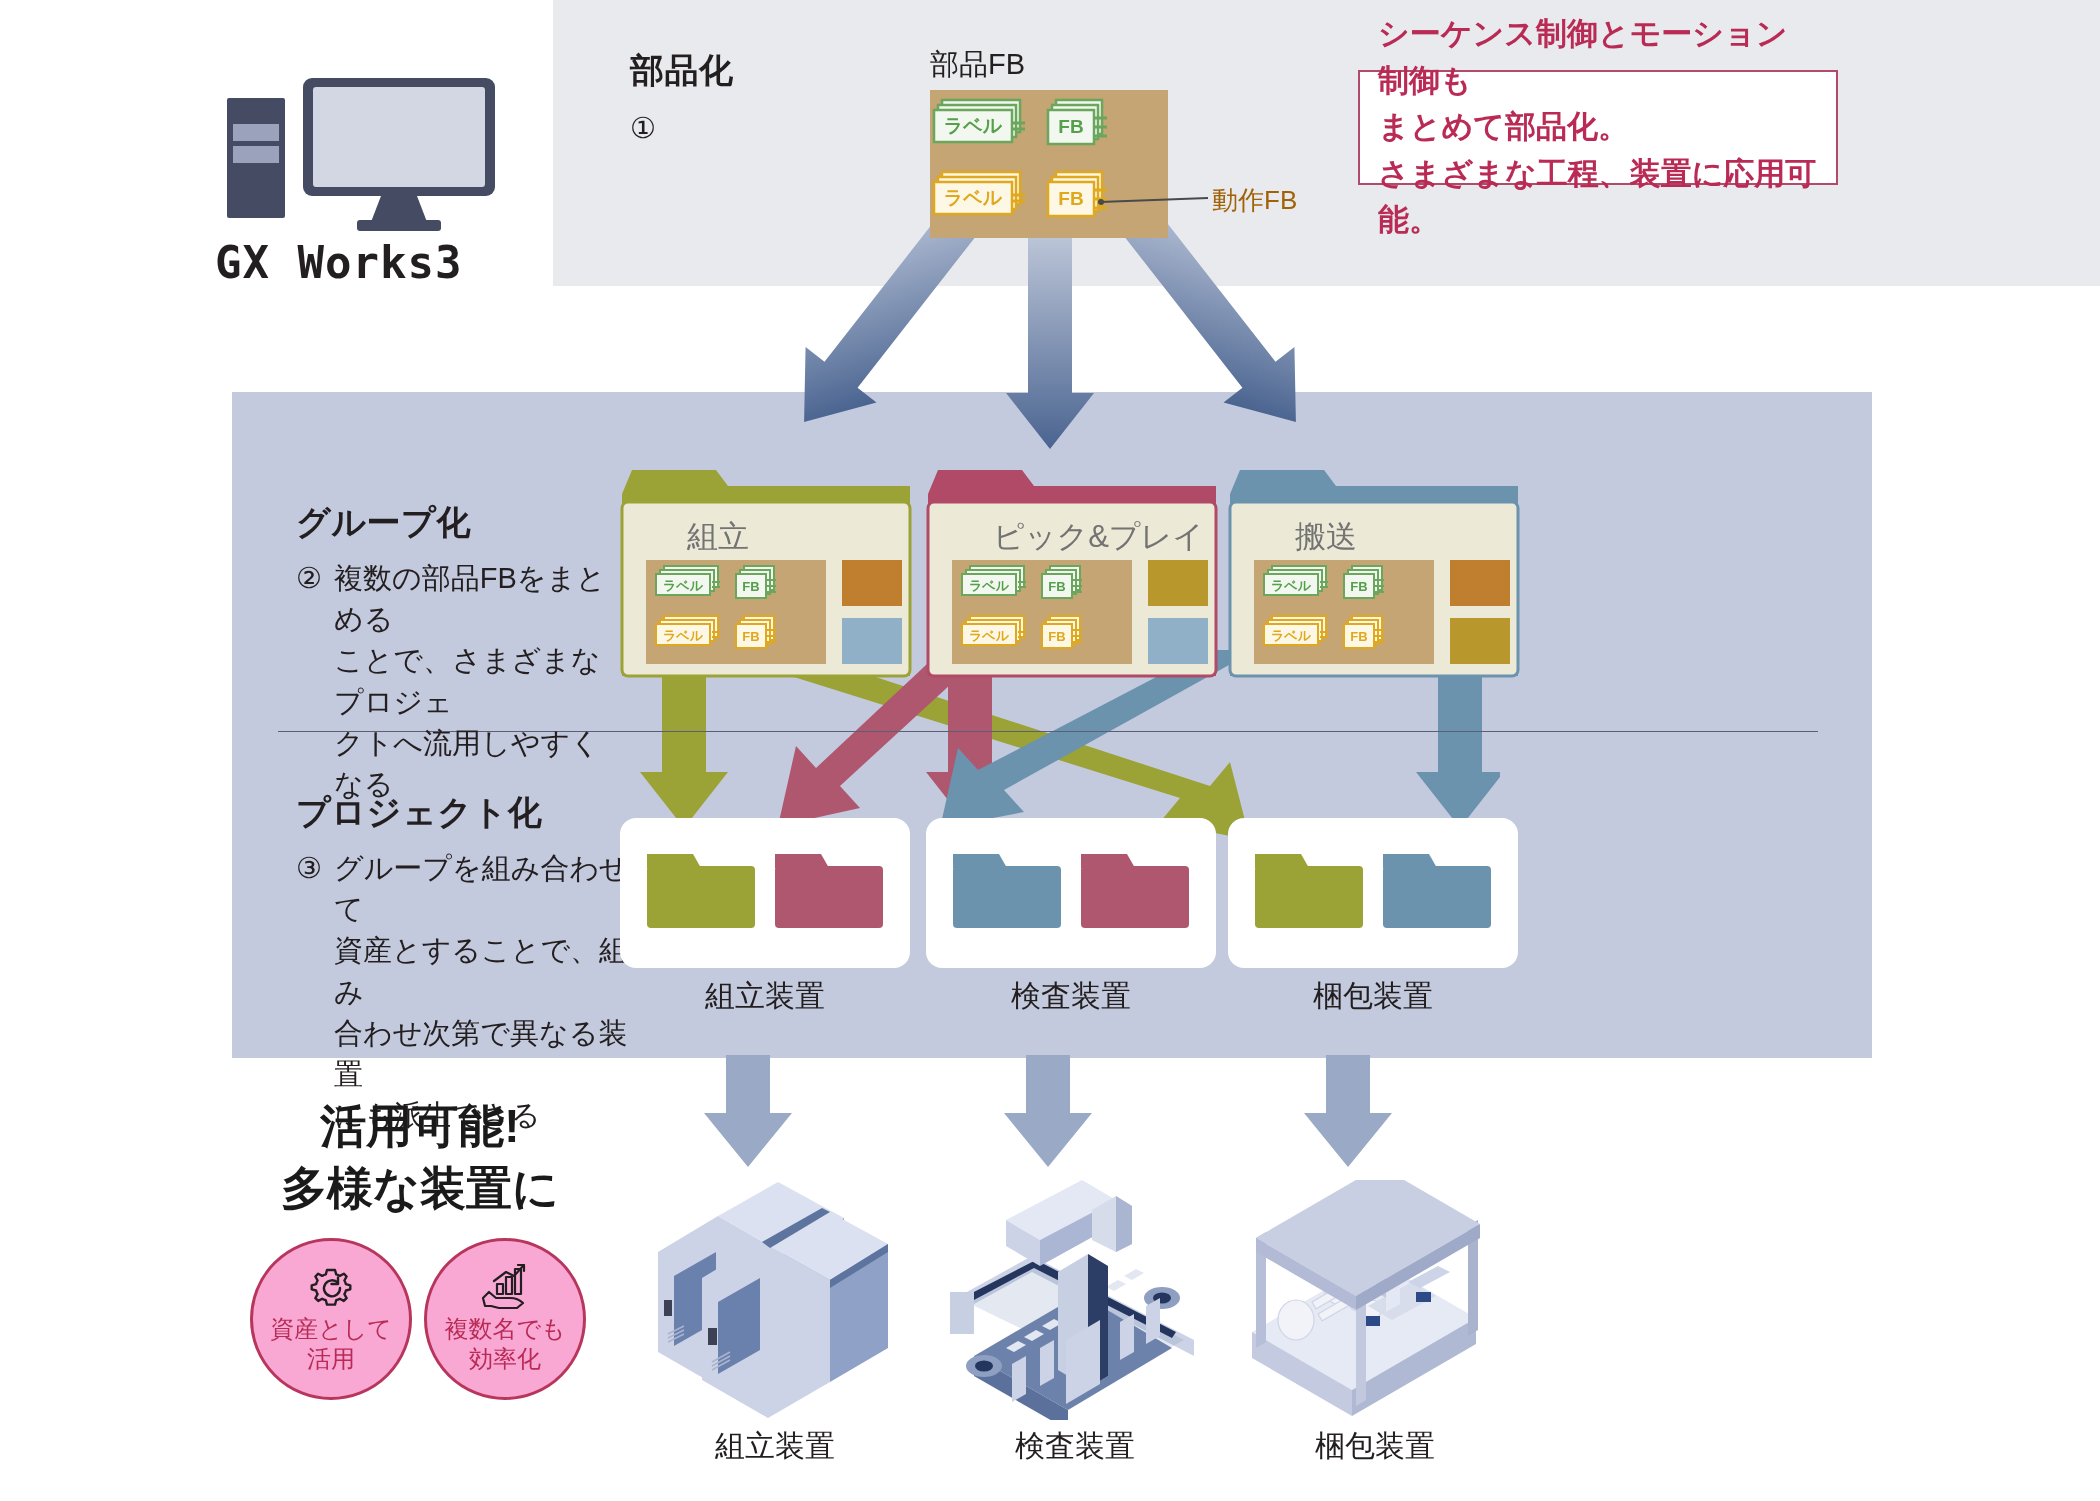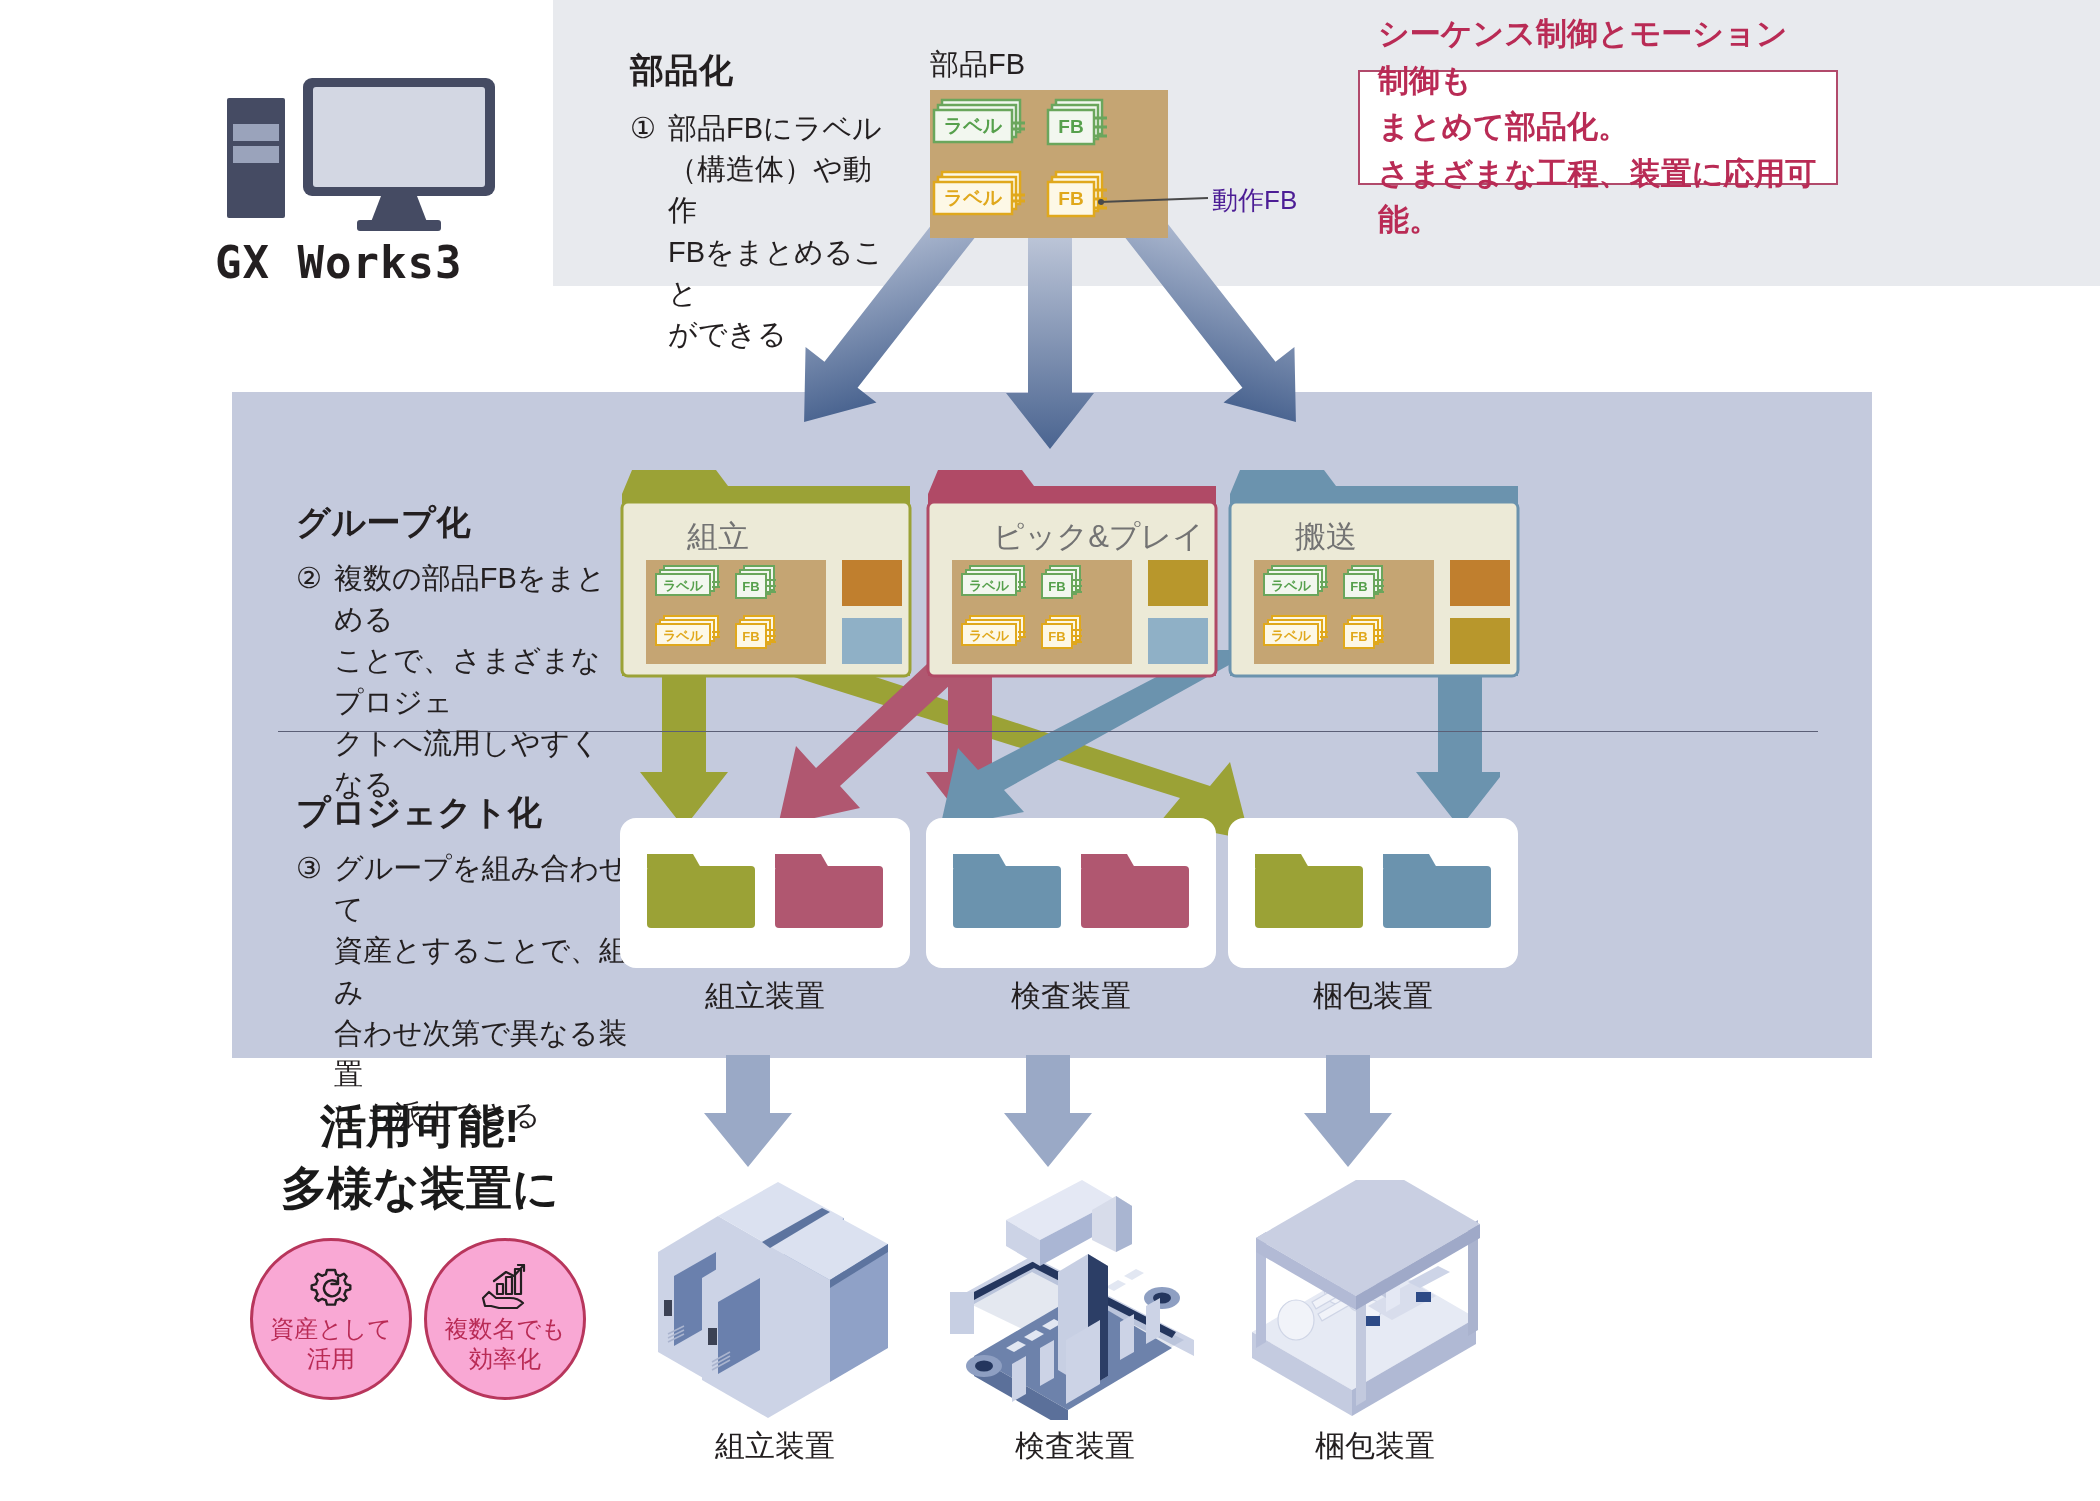--- a/index.html
+++ b/index.html
@@ -10,21 +10,21 @@
 
   
   .panel-top{background:#e8eaee;}
   .panel-mid{background:#c4cadd;}
 
   
   .sec-title{font-weight:bold;color:#231f20;font-size:34px;letter-spacing:.5px;}
   .sec-body{color:#231f20;font-size:29px;line-height:1.42;}
   .hang{display:flex;}
   .hang .marker{width:38px;flex:none;}
-  .small-label{font-size:26px;color:#4c1d95;}
+  .small-label{font-size:26px;color:#a16207;}
   .grp-name{font-size:31px;color:#737373;font-weight:500;margin-left:41px;}
   .proj-caption{font-size:30px;color:#231f20;text-align:center;}
   .machine-caption{font-size:30px;color:#231f20;text-align:center;}
   .fb-head{font-size:29px;color:#231f20;}
 
   
   .callout{border:2px solid #b14a6b;background:#ffffff;color:#b92b55;
            font-weight:bold;box-sizing:border-box;display:flex;align-items:center;
            justify-content:center;}
   .callout .lines{line-height:1.5;}
@@ -124,24 +124,20 @@
       <path d="M166,126 L202,126 L212,152 L156,152 Z" fill="#454b63"></path>
       <rect x="142" y="150" width="84" height="11" rx="3" fill="#454b63"></rect>
     </svg>
     <div class="logo-text" style="text-align:left;margin-top:2px;">GX Works3</div>
   </div>
 
   <div class="abs" style="left:630px;top:48px;width:270px;">
     <div class="sec-title">部品化</div>
     <div class="hang" style="margin-top:14px;">
       <div class="marker sec-body">①</div>
-      <div class="sec-body" style="white-space:pre-line;">部品FBにラベル
-（構造体）や動作
-FBをまとめること
-ができる</div>
     </div>
   </div>
 
   <div class="abs fb-head" style="left:930px;top:45px;">部品FB</div>
 
   <div class="abs fbwrap" style="left:930px;top:90px;width:238px;height:148px;">
 
     <svg width="238" height="148" viewBox="0 0 238 148">
 
       <rect x="12" y="10" width="78" height="32" fill="#f2f7ef" stroke="#6aa65c" stroke-width="2.5"></rect>

